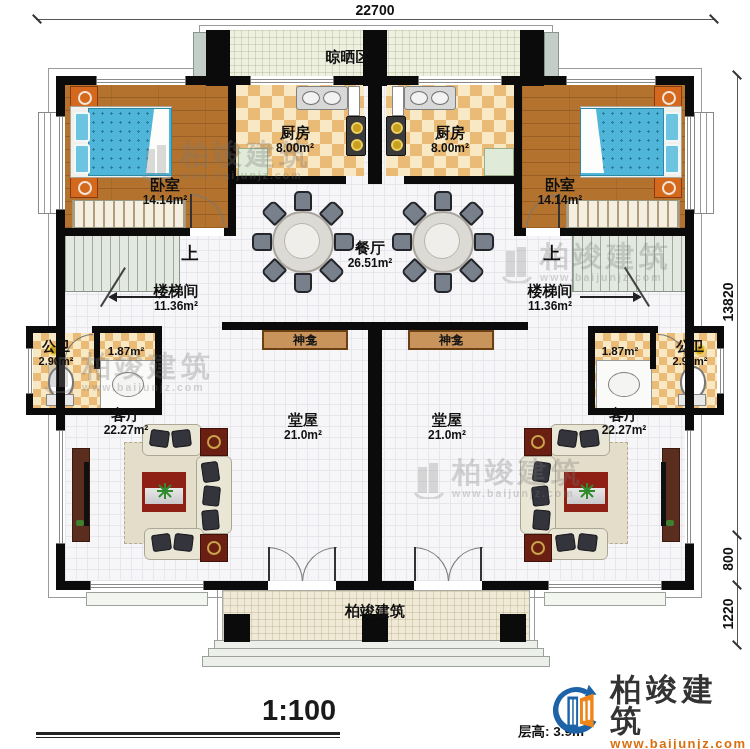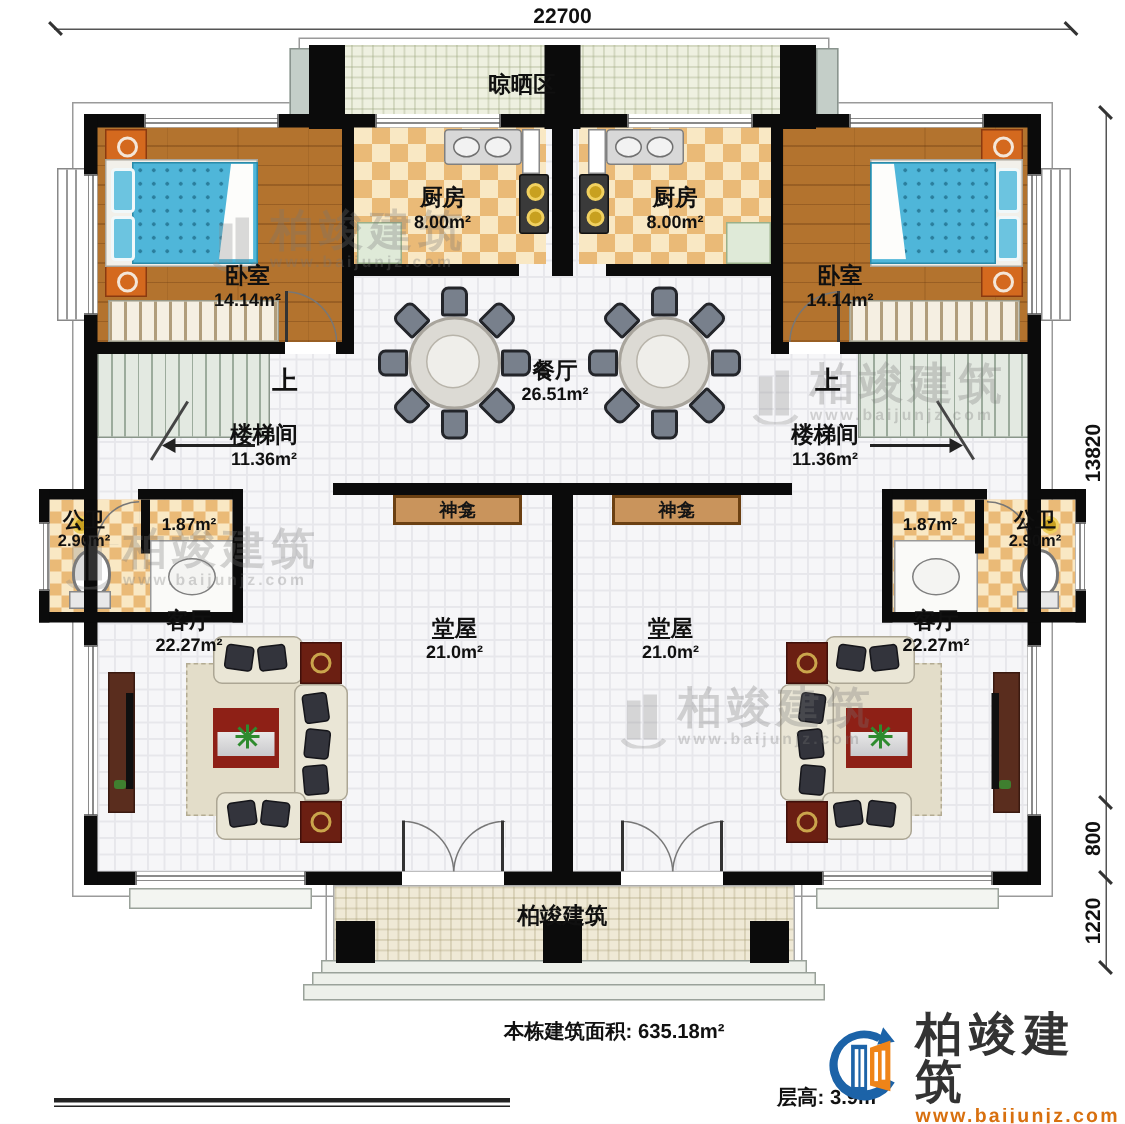--- a/index.html
+++ b/index.html
@@ -455,24 +455,24 @@
   <div class="a dimline" style="left:737px;top:75px;width:1px;height:570px;"></div>
   <div class="a tick" style="left:731px;top:74px;"></div>
   <div class="a tick" style="left:731px;top:534px;"></div>
   <div class="a tick" style="left:731px;top:584px;"></div>
   <div class="a tick" style="left:731px;top:644px;"></div>
   <div class="a dim vdim" style="left:728px;top:302px;">13820</div>
   <div class="a dim vdim" style="left:728px;top:559px;">800</div>
   <div class="a dim vdim" style="left:728px;top:614px;">1220</div>
 
   <div id="titleblock" class="a" style="left:0;top:668px;width:750px;height:81px;">
+    <span class="a scale" style="left:248px;top:26px;">1:100</span>
     <div class="a uline" style="left:36px;top:64px;width:304px;height:2.5px;"></div>
     <div class="a uline" style="left:36px;top:69px;width:304px;height:1px;"></div>
     <div class="a" style="left:336px;top:10px;">
-      <div class="stat"><span>本栋建筑面积:</span> <span>635.18m²</span></div>
     </div>
     <div class="a stat" style="left:518px;top:54px;"><span>层高:</span> <span>3.9m</span></div>
     <div class="a" style="left:548px;top:6px;display:flex;align-items:center;gap:8px;">
       <svg width="56" height="62" viewBox="0 0 56 62">
         <path d="M42 8 A24 24 0 1 0 50 40 L44 37 A18 18 0 1 1 38 12 Z" fill="#1c63a8"></path>
         <polygon points="42,2 50,12 38,14" fill="#1c63a8"></polygon>
         <rect x="20" y="14" width="11" height="34" fill="#1c63a8"></rect>
         <rect x="22.5" y="17" width="2.5" height="26" fill="#fff"></rect>
         <rect x="26.5" y="17" width="2.5" height="26" fill="#fff"></rect>
         <polygon points="33,16 47,11 47,46 33,42" fill="#ef8418"></polygon>

